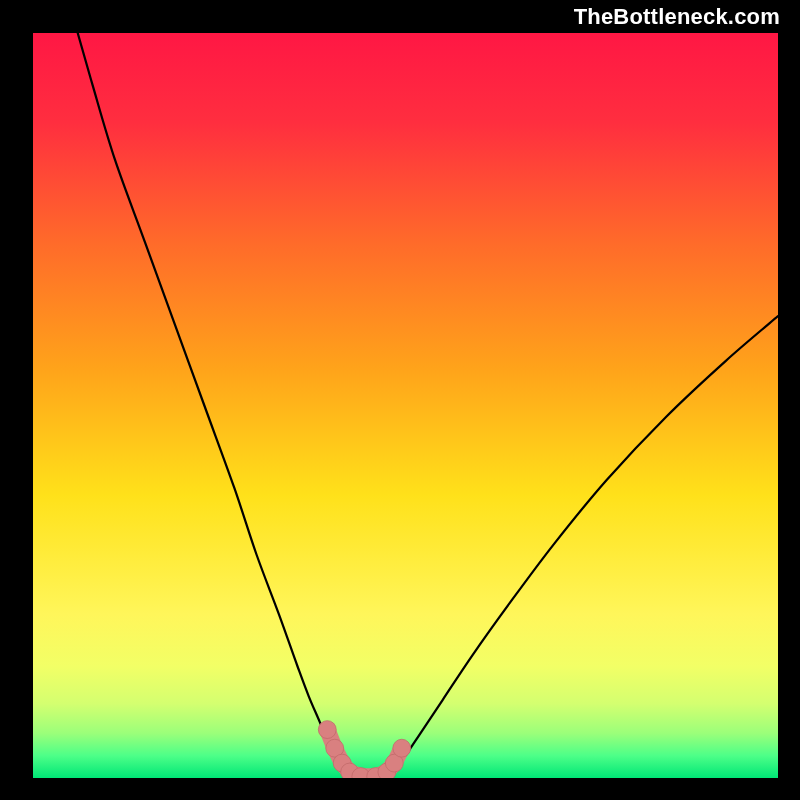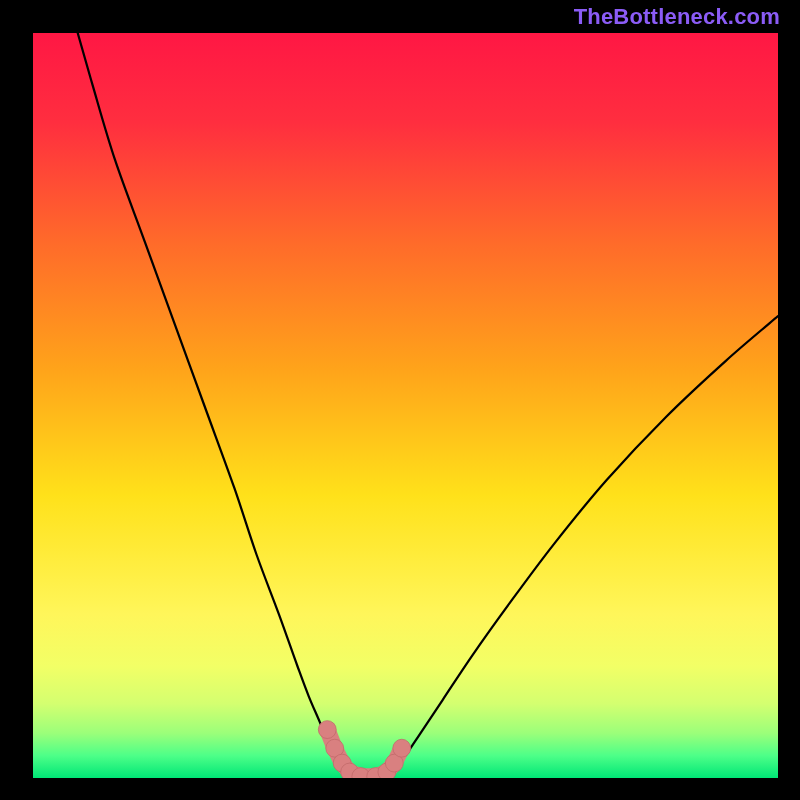--- a/index.html
+++ b/index.html
@@ -22,21 +22,21 @@
     left: 33px;
     top: 33px;
     width: 745px;
     height: 745px;
     overflow: hidden;
   }
   .attribution {
     position: absolute;
     top: 4px;
     right: 20px;
-    color: #8b5cf6;
+    color: #ffffff;
     font-size: 22px;
     font-weight: 600;
     letter-spacing: 0.2px;
   }
   svg { display: block; }
 </style>
 </head>
 <body>
 
 <div class="frame">

